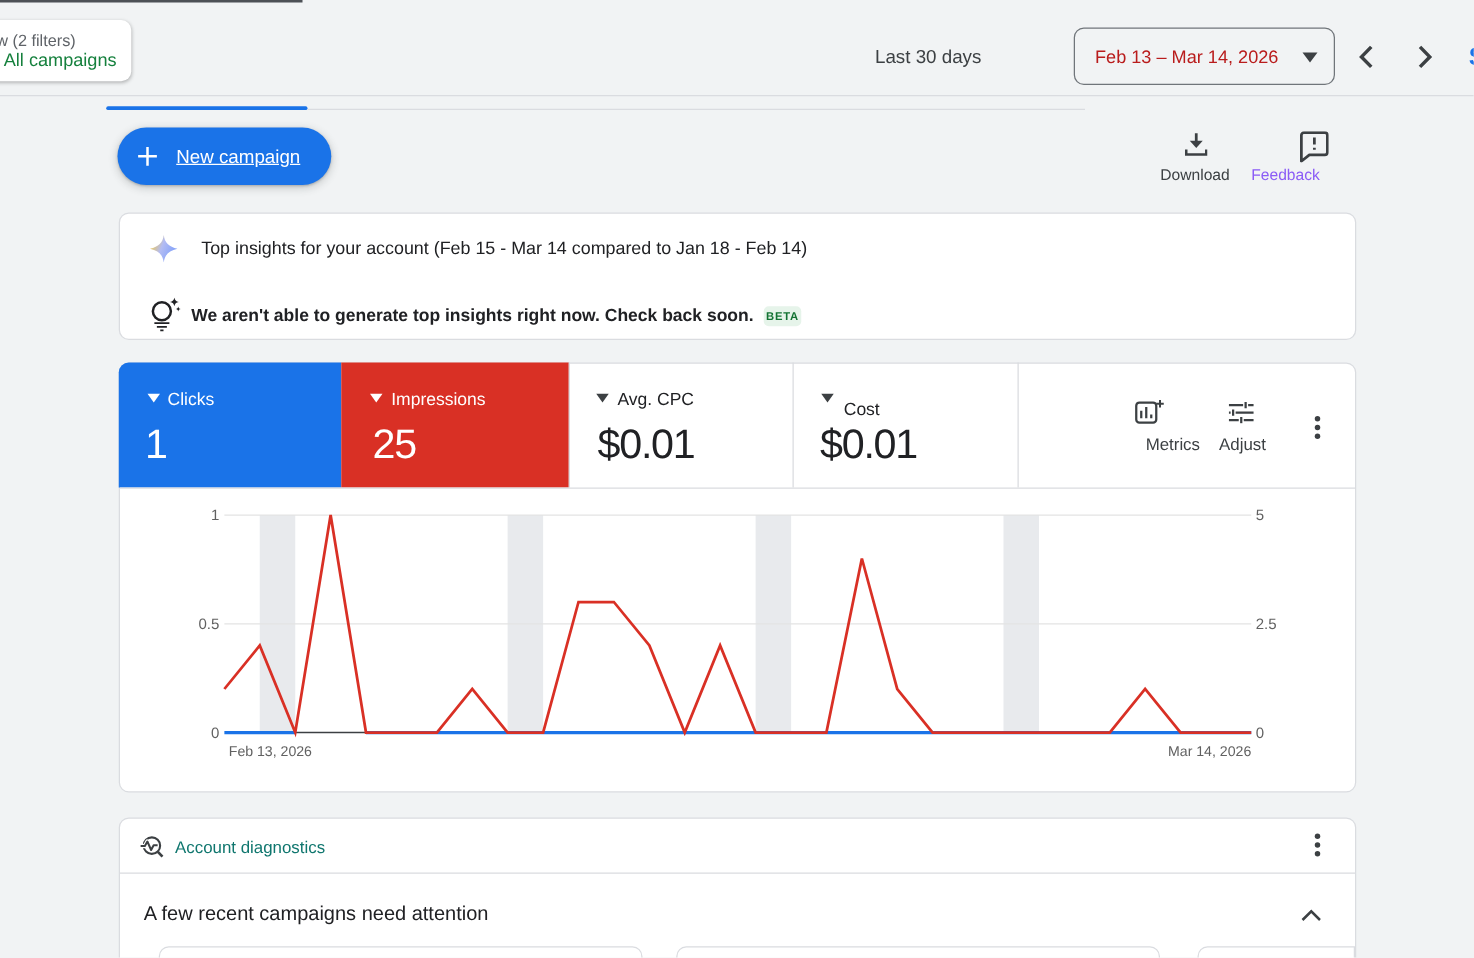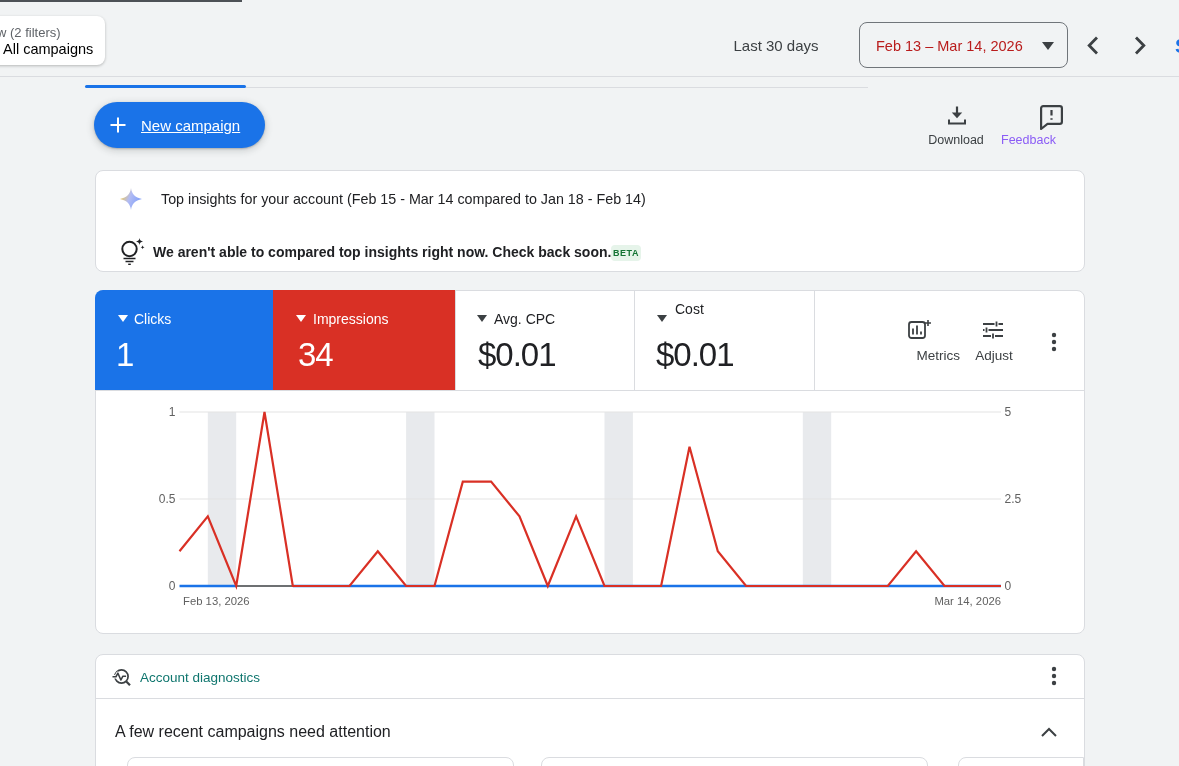--- a/index.html
+++ b/index.html
@@ -8,28 +8,28 @@
   .abs { position:absolute; }
   .card { background:#fff; border:1px solid #dadce0; border-radius:8px; }
 </style>
 </head>
 <body>
 
 <div class="abs" style="left:0; top:0; width:242px; height:2px; background:#4d5156;"></div>
 
 <div class="abs" style="left:-12px; top:16px; width:117px; height:49px; background:#fff; border-radius:8px; box-shadow:0 1px 3px rgba(0,0,0,.25);"></div>
 <div class="abs" style="left:-3px; top:25px; font-size:13px; color:#5f6368;">w (2 filters)</div>
-<div class="abs" style="left:3px; top:40.5px; font-size:14.5px; font-weight:500; color:#000000;">All campaigns</div>
+<div class="abs" style="left:3px; top:40.5px; font-size:14.5px; font-weight:500; color:#15803d;">All campaigns</div>
 
 <div class="abs" style="left:0; top:76px; width:1179px; height:1px; background:#dadce0;"></div>
 
 <div class="abs" style="left:85px; top:84.5px; width:161px; height:3px; background:#1a73e8; border-radius:2px;"></div>
 <div class="abs" style="left:246px; top:86.5px; width:622px; height:1px; background:#dadce0;"></div>
 
-<div class="abs" style="left:700px; top:37px; width:152px; text-align:center; font-size:15px; color:#3c4043;">Last 30 days</div>
+<div class="abs" style="left:700px; top:37px; width:152px; text-align:left; font-size:15px; color:#3c4043;">Last 30 days</div>
 <div class="abs" style="left:858.5px; top:22px; width:209.5px; height:45.5px; border:1.5px solid #70757a; border-radius:8px; background:#f1f3f4;"></div>
 <div class="abs" style="left:876px; top:38px; font-size:14.5px; color:#b91c1c;">Feb 13 – Mar 14, 2026</div>
 <div class="abs" style="left:1042px; top:42px; width:0; height:0; border-left:6.8px solid transparent; border-right:6.8px solid transparent; border-top:8.5px solid #3c4043;"></div>
 
 <svg class="abs" style="left:1086px; top:36px;" width="13" height="19" viewBox="0 0 13 19">
     <path d="M11 1.5 L3.2 9.5 L11 17.5" fill="none" stroke="#3c4043" stroke-width="2.8"></path>
   </svg>
 <svg class="abs" style="left:1134px; top:36px;" width="13" height="19" viewBox="0 0 13 19">
     <path d="M2 1.5 L9.8 9.5 L2 17.5" fill="none" stroke="#3c4043" stroke-width="2.8"></path>
   </svg>
@@ -66,46 +66,46 @@
   <path d="M11 0 C11.8 6.2 15 9.4 22 11 C15 12.6 11.8 15.8 11 22 C10.2 15.8 7 12.6 0 11 C7 9.4 10.2 6.2 11 0 Z" fill="url(#sparkg)"></path>
 </svg>
 <div class="abs" style="left:161px; top:190.5px; font-size:14.3px; color:#202124;">Top insights for your account (Feb 15 - Mar 14 compared to Jan 18 - Feb 14)</div>
 <svg class="abs" style="left:119px; top:238px;" width="26" height="28" viewBox="0 0 26 28">
   <circle cx="10.5" cy="11" r="7.2" fill="none" stroke="#202124" stroke-width="2"></circle>
   <path d="M4.5 20.5 h12 M6.5 23.5 h8" stroke="#202124" stroke-width="1.5"></path>
   <path d="M9.2 26.3 h2.6" stroke="#202124" stroke-width="1.4"></path>
   <path d="M20.5 0 C20.8 2.1 21.9 3.2 24 3.5 C21.9 3.8 20.8 4.9 20.5 7 C20.2 4.9 19.1 3.8 17 3.5 C19.1 3.2 20.2 2.1 20.5 0 Z" fill="#202124"></path>
   <path d="M23.6 7.2 C23.8 8.4 24.4 9 25.6 9.2 C24.4 9.4 23.8 10 23.6 11.2 C23.4 10 22.8 9.4 21.6 9.2 C22.8 9 23.4 8.4 23.6 7.2 Z" fill="#202124"></path>
 </svg>
-<div class="abs" style="left:153px; top:243.5px; font-size:14px; font-weight:700; color:#202124;">We aren't able to compared top insights right now. Check back soon.</div>
+<div class="abs" style="left:153px; top:243.5px; font-size:14px; font-weight:700; color:#202124;">We aren't able to generate top insights right now. Check back soon.</div>
 <div class="abs" style="left:611px; top:245px; width:30px; height:16px; background:#e6f4ea; border-radius:4px; color:#137333; font-size:9px; font-weight:700; letter-spacing:.6px; text-align:center; line-height:16px;">BETA</div>
 
 <div class="card abs" style="left:95px; top:290px; width:990px; height:344px;"></div>
 
 <div class="abs" style="left:95px; top:290px; width:178px; height:100px; background:#1a73e8; border-radius:8px 0 0 0;"></div>
 <div class="abs" style="left:273px; top:290px; width:182px; height:100px; background:#d93025;"></div>
 <div class="abs" style="left:455px; top:290px; width:1px; height:100px; background:#dadce0;"></div>
 <div class="abs" style="left:634px; top:290px; width:1px; height:100px; background:#dadce0;"></div>
 <div class="abs" style="left:814px; top:290px; width:1px; height:100px; background:#dadce0;"></div>
 <div class="abs" style="left:96px; top:390px; width:988px; height:1px; background:#dadce0;"></div>
 
 <div class="abs" style="left:118px; top:315px; width:0; height:0; border-left:5.5px solid transparent; border-right:5.5px solid transparent; border-top:7px solid #fff;"></div>
 <div class="abs" style="left:134px; top:311px; font-size:14px; color:#fff;">Clicks</div>
 <div class="abs" style="left:116px; top:336px; font-size:33px; letter-spacing:-1px; color:#fff;">1</div>
 
 <div class="abs" style="left:296px; top:315px; width:0; height:0; border-left:5.5px solid transparent; border-right:5.5px solid transparent; border-top:7px solid #fff;"></div>
 <div class="abs" style="left:313px; top:311px; font-size:14px; color:#fff;">Impressions</div>
-<div class="abs" style="left:298px; top:336px; font-size:33px; letter-spacing:-1px; color:#fff;">34</div>
+<div class="abs" style="left:298px; top:336px; font-size:33px; letter-spacing:-1px; color:#fff;">25</div>
 
 <div class="abs" style="left:476.5px; top:315px; width:0; height:0; border-left:5.5px solid transparent; border-right:5.5px solid transparent; border-top:7px solid #3c4043;"></div>
 <div class="abs" style="left:494px; top:311px; font-size:14px; color:#202124;">Avg. CPC</div>
 <div class="abs" style="left:478px; top:336px; font-size:33px; letter-spacing:-1px; color:#202124;">$0.01</div>
 
 <div class="abs" style="left:657px; top:315px; width:0; height:0; border-left:5.5px solid transparent; border-right:5.5px solid transparent; border-top:7px solid #3c4043;"></div>
-<div class="abs" style="left:675px; top:301px; font-size:14px; color:#202124;">Cost</div>
+<div class="abs" style="left:675px; top:319px; font-size:14px; color:#202124;">Cost</div>
 <div class="abs" style="left:656px; top:336px; font-size:33px; letter-spacing:-1px; color:#202124;">$0.01</div>
 
 <svg class="abs" style="left:908px; top:320px;" width="24" height="20" viewBox="0 0 24 20">
   <rect x="1" y="2" width="16" height="16" rx="2.5" fill="none" stroke="#3c4043" stroke-width="1.8"></rect>
   <path d="M5 14.5 v-6 M9 14.5 v-9 M13 14.5 v-3" stroke="#3c4043" stroke-width="1.8"></path>
   <path d="M20 0 v6 M17 3 h6" stroke="#3c4043" stroke-width="1.6"></path>
 </svg>
 <div class="abs" style="left:880px; top:348px; width:80px; text-align:right; font-size:13.5px; color:#3c4043;">Metrics</div>
 <svg class="abs" style="left:983px; top:321px;" width="20" height="18" viewBox="0 0 20 18">
   <path d="M0 3 h11.5 M15.5 3 h4.5 M0 9 h1.5 M5.5 9 h14.5 M0 15 h8 M12 15 h8" stroke="#3c4043" stroke-width="1.8"></path>

